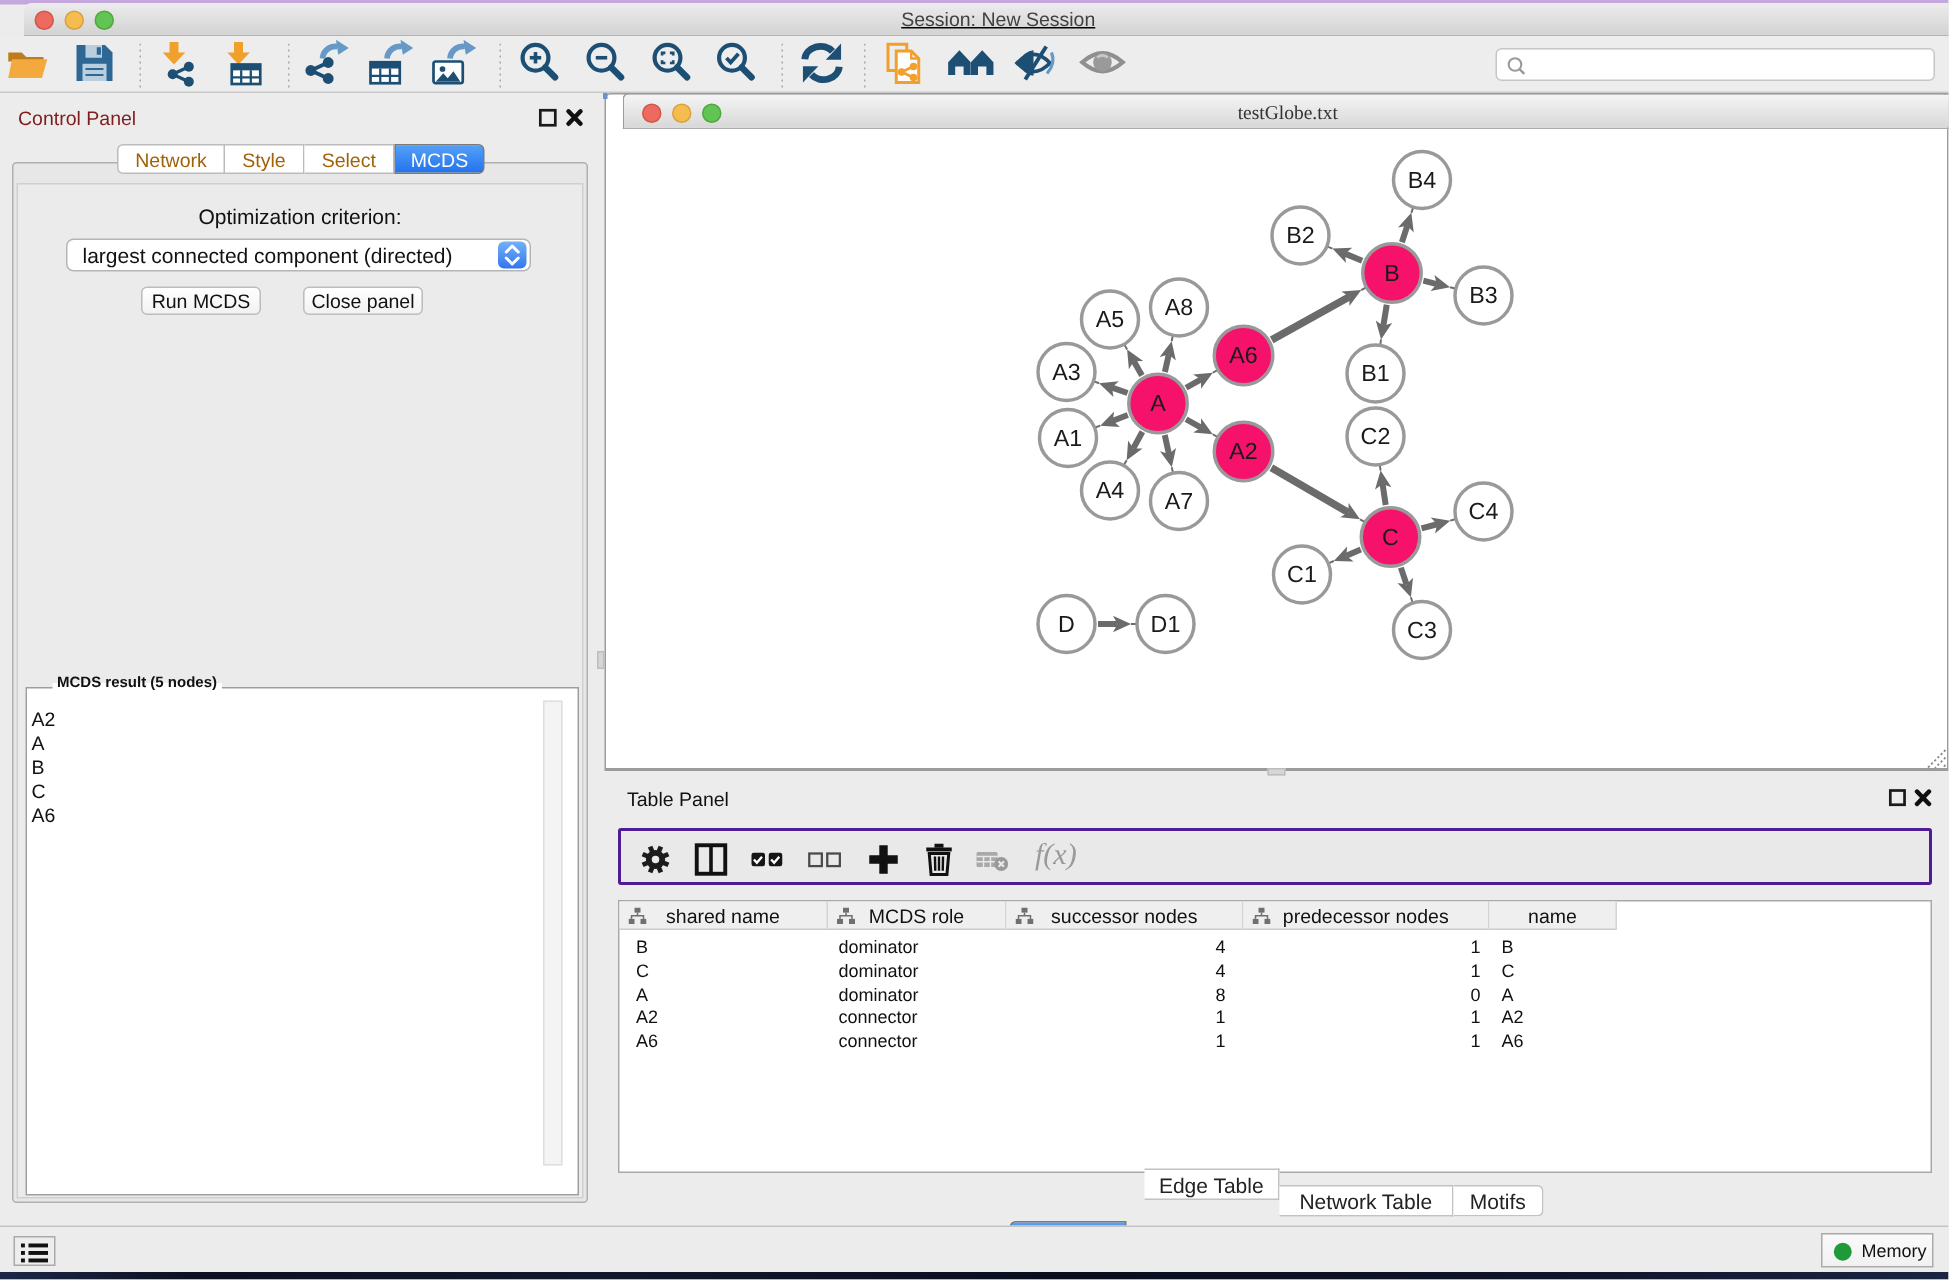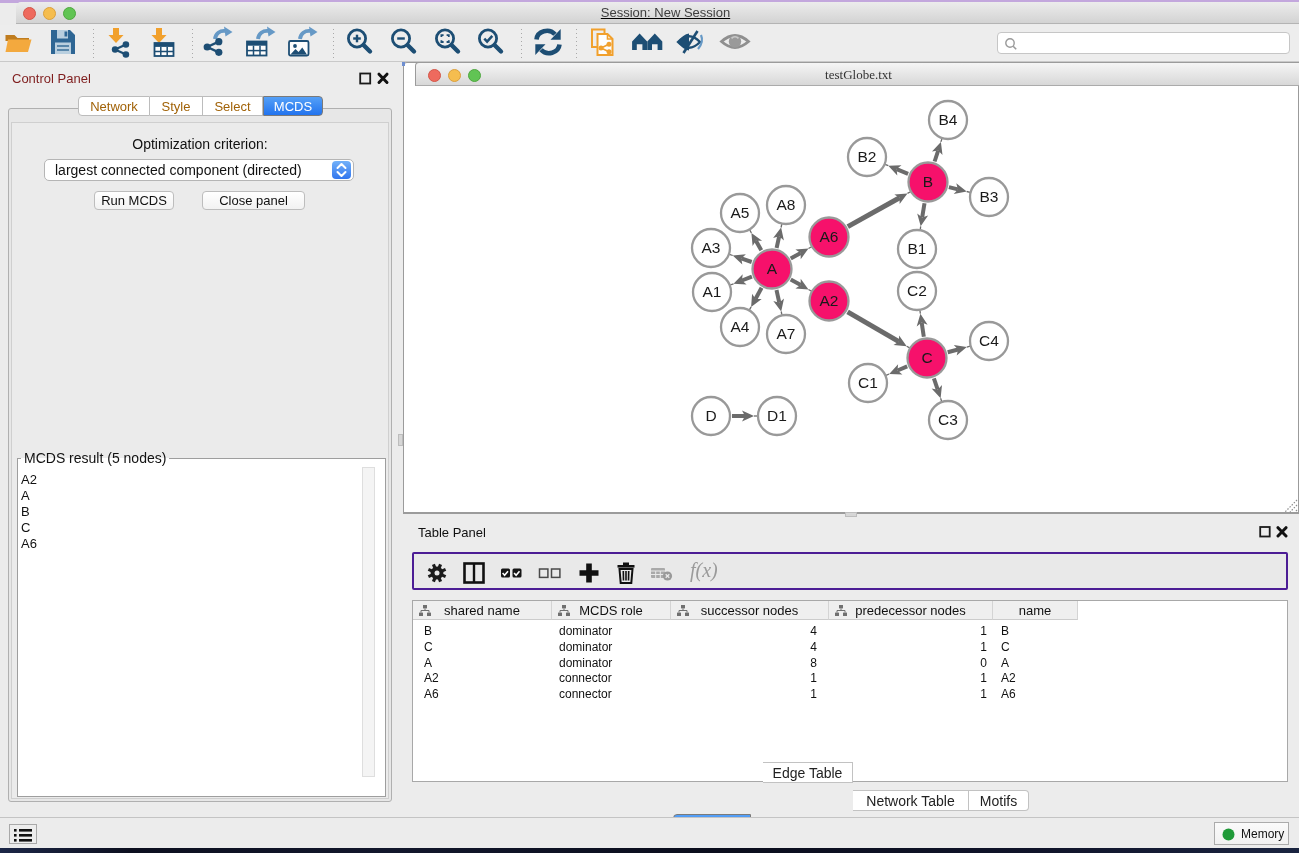--- a/index.html
+++ b/index.html
@@ -36,22 +36,22 @@
 #combo { left:44px; top:159px; width:310px; height:22px; background:#fff;
   border:1px solid #b5b5b5; border-radius:5px; font-size:14px; color:#111;
   line-height:20px; padding-left:10px; }
 #comboBtn { left:332px; top:161px; width:19px; height:18px; border-radius:4px;
   background:linear-gradient(#72b1f9,#3276ee); }
 .btn { position:absolute; height:19px; background:linear-gradient(#ffffff,#f2f2f2);
   border:1px solid #bdbdbd; border-radius:4px; font-size:13px; color:#111;
   text-align:center; line-height:17px; }
 #fieldset { left:17px; top:458px; width:369px; height:339px; background:#ffffff;
   border:1px solid #9e9e9e; }
-#legend { left:21px; top:450px; padding:0 3px; font-size:14px; color:#111;
-  background:linear-gradient(#ebebeb 50%, #ffffff 50%); }
+#legend { left:35px; top:450px; padding:0 3px; font-size:10px; color:#111;
+  background:linear-gradient(#ebebeb 50%, #ffffff 50%);font-weight:bold; }
 #mcdsList { left:21px; top:472px; font-size:13px; color:#111; line-height:16px; }
 #vtrack { left:362px; top:467px; width:13px; height:310px; background:#f4f4f4;
   border:1px solid #dedede; }
 
 
 #gwin { left:403px; top:62px; width:896px; height:452px; background:#ffffff;
   border:1px solid #9b9b9b; border-bottom:2px solid #9b9b9b; border-radius:4px 4px 0 0; }
 #gtitle { left:415px; top:62px; width:887px; height:24px;
   background:linear-gradient(#f5f5f5,#d8d8d8); border:1px solid #9b9b9b;
   border-bottom:1px solid #ababab; border-radius:4px 4px 0 0;font-family:Liberation Serif, serif; }
@@ -248,21 +248,21 @@
 <div class="abs tab tabsel" style="left:263px;top:96px;width:60px;border-radius:0 4px 4px 0;">MCDS</div>
 <div class="abs" id="optLabel">Optimization criterion:</div>
 <div class="abs" id="combo">largest connected component (directed)</div>
 <div class="abs" id="comboBtn">
   <svg width="19" height="18" viewBox="0 0 19 18">
     <path d="M5.5 7 L9.5 3 L13.5 7" fill="none" stroke="#fff" stroke-width="2" stroke-linecap="round" stroke-linejoin="round"></path>
     <path d="M5.5 11 L9.5 15 L13.5 11" fill="none" stroke="#fff" stroke-width="2" stroke-linecap="round" stroke-linejoin="round"></path>
   </svg>
 </div>
 <div class="abs btn" style="left:94px;top:191px;width:80px;">Run MCDS</div>
-<div class="abs btn" style="left:202px;top:191px;width:103px;">Close panel</div>
+<div class="abs btn" style="left:202px;top:191px;width:80px;">Close panel</div>
 <div class="abs" id="fieldset"></div>
 <div class="abs" id="vtrack"></div>
 <div class="abs" id="legend">MCDS result (5 nodes)</div>
 <div class="abs" id="mcdsList">A2<br>A<br>B<br>C<br>A6</div>
 
 <div class="abs" id="gwin"></div>
 <div class="abs" id="gtitle">
   <div class="tl" style="left:12px;background:#ee6a5e;border:0.5px solid #d35648;"></div>
   <div class="tl" style="left:32px;background:#f5bd4f;border:0.5px solid #dca03c;"></div>
   <div class="tl" style="left:52px;background:#61c454;border:0.5px solid #4fa73f;"></div>
@@ -506,21 +506,21 @@
 <div class="trow num" style="left:300px;top:69px;width:104px;">1</div>
 <div class="trow num" style="left:470px;top:69px;width:104px;">1</div>
 <div class="trow" style="left:588px;top:69px;width:70px;">A2</div>
 <div class="trow" style="left:11px;top:85px;width:120px;">A6</div>
 <div class="trow" style="left:146px;top:85px;width:105px;">connector</div>
 <div class="trow num" style="left:300px;top:85px;width:104px;">1</div>
 <div class="trow num" style="left:470px;top:85px;width:104px;">1</div>
 <div class="trow" style="left:588px;top:85px;width:70px;">A6</div>
 </div>
 <div class="abs ttab" style="left:673px;top:814px;width:78px;border-radius:4px 0 0 4px;background:linear-gradient(#55a0f7,#2273ee);color:#fff;border-color:#7a7a7a;">Node Table</div>
-<div class="abs ttab" style="left:763px;top:762px;width:90px;border-left:none;">Edge Table</div>
+<div class="abs ttab" style="left:763px;top:779px;width:90px;border-left:none;">Edge Table</div>
 <div class="abs ttab" style="left:853px;top:790px;width:116px;border-left:none;">Network Table</div>
 <div class="abs ttab" style="left:969px;top:790px;width:60px;border-radius:0 4px 4px 0;border-left:none;">Motifs</div>
 
 <div class="abs" id="statusbar"></div>
 <div class="abs" id="hambtn">
   <svg width="26" height="18" viewBox="0 0 26 18" style="position:absolute;left:4px;top:2px">
     <g fill="#111">
       <rect x="0" y="2" width="2.6" height="2.6"></rect>
         <rect x="5" y="2" width="13" height="2.6"></rect>
       <rect x="0" y="7" width="2.6" height="2.6"></rect>

